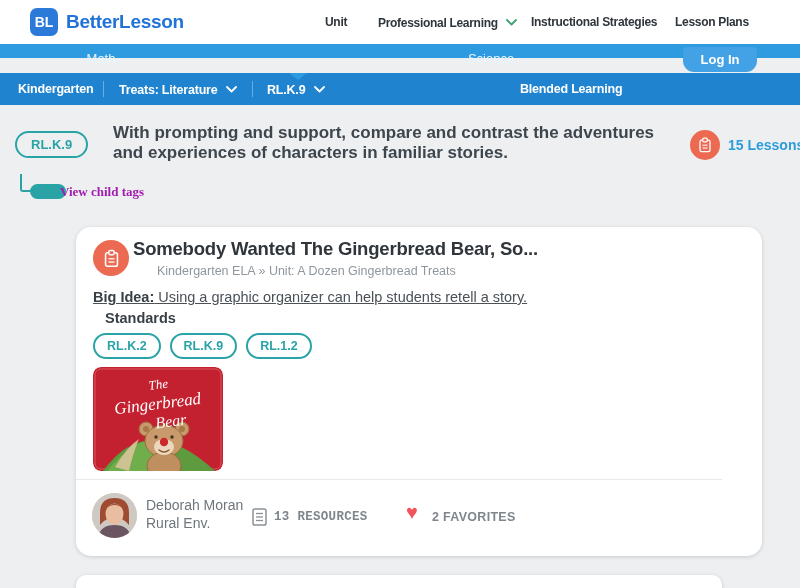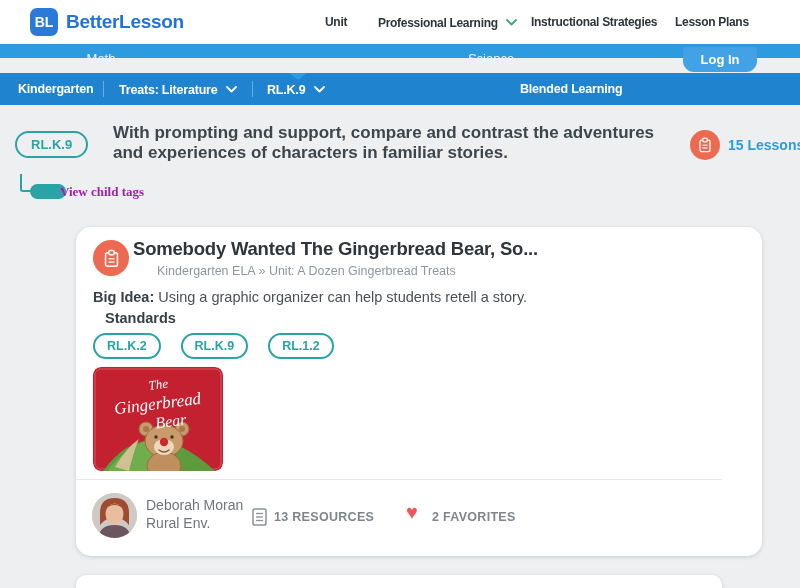--- a/index.html
+++ b/index.html
@@ -41,32 +41,32 @@
   .child-connector { position:absolute; left:20px; top:174px; width:13px; height:18px; border-left:2px solid #2aa3a6; border-bottom:2px solid #2aa3a6; border-bottom-left-radius:3px; }
   .child-toggle { position:absolute; left:30px; top:184px; width:36px; height:15px; border-radius:8px; background:#2aa3a6; cursor:pointer; }
   .child-label { position:absolute; left:60px; top:184px; font-size:13px; font-weight:600; color:#a21caf; cursor:pointer;font-family:Liberation Serif, serif; }
 
   
   .card { position:absolute; left:76px; top:227px; width:686px; height:329px; background:#fff; border-radius:15px;
     box-shadow:0 1px 4px rgba(0,0,0,0.15); z-index:2;padding-left:32px; }
   .card-icon { position:absolute; left:17px; top:13px; width:36px; height:36px; border-radius:50%; background:#ec6a52; display:flex; align-items:center; justify-content:center; }
   .card-title { position:absolute; left:57px; top:11px; font-size:18.5px; font-weight:700; color:#2f353a; letter-spacing:-0.2px; white-space:nowrap; cursor:pointer; }
   .card-breadcrumb { position:absolute; left:57px; top:37px; font-size:12.5px; color:#8f979d; white-space:nowrap;margin-left:24px; }
-  .big-idea { position:absolute; left:17px; top:62px; font-size:14.5px; color:#4a5157; }
+  .big-idea { position:absolute; left:17px; top:62px; font-size:14.5px; color:#4a5157;text-decoration:underline; }
   .big-idea b { color:#383f45; }
   .standards-label { position:absolute; left:17px; top:83px; font-size:14.5px; font-weight:700; color:#383f45;margin-left:12px; }
-  .pill-row { position:absolute; left:17px; top:106px; display:flex; gap:20px; }
+  .pill-row { position:absolute; left:17px; top:106px; display:flex; gap:9px; }
   .std-tag { height:26px; padding:0 12px; border:2px solid #2aa3a6; border-radius:14px; color:#2aa3a6; font-size:12.5px; font-weight:700;
     display:flex; align-items:center; background:#fff; cursor:pointer; }
   .book { position:absolute; left:17px; top:140px; width:130px; height:104px; border-radius:8px; overflow:hidden; cursor:pointer; }
   .card-divider { position:absolute; left:0; top:252px; width:646px; height:1px; background:#e7e9eb; }
   .avatar { position:absolute; left:16px; top:266px; width:45px; height:45px; border-radius:50%; overflow:hidden; background:#d8d2cc; }
   .author { position:absolute; left:70px; top:269px; font-size:14px; color:#6e767c; line-height:18px; }
   .res-icon { position:absolute; left:176px; top:281px; }
-  .res-label { position:absolute; left:198px; top:283px; font-size:12.5px; font-weight:700; color:#7e868c; letter-spacing:0.3px; }
+  .res-label { position:absolute; left:198px; top:283px; font-size:12.5px; font-weight:700; color:#7e868c; letter-spacing:0.3px;font-family:Liberation Mono, monospace; }
   .heart { position:absolute; left:330px; top:275px; font-size:20px; color:#f2545b; line-height:20px; }
   .fav-label { position:absolute; left:356px; top:283px; font-size:12.5px; font-weight:700; color:#7e868c; letter-spacing:0.3px; }
 
   .card2 { position:absolute; left:76px; top:575px; width:646px; height:30px; background:#fff; border-radius:10px 10px 0 0;
     box-shadow:0 1px 4px rgba(0,0,0,0.15); }
 </style>
 </head>
 <body>
 
 <div class="page">

